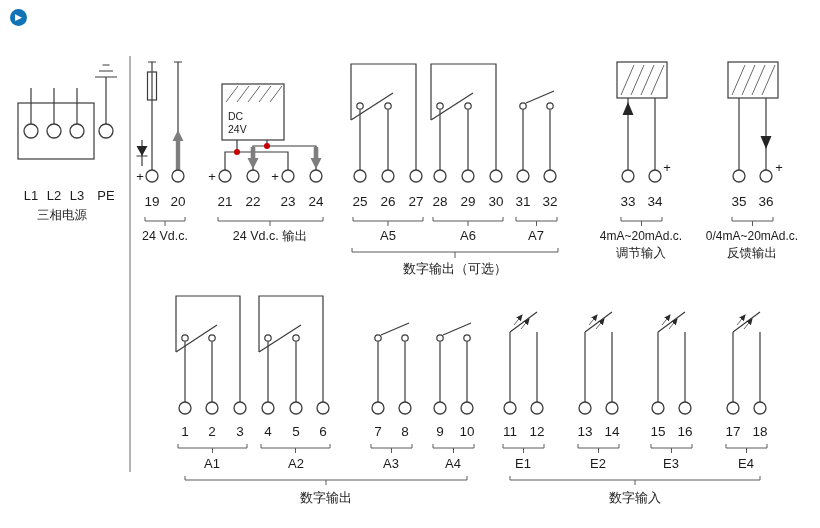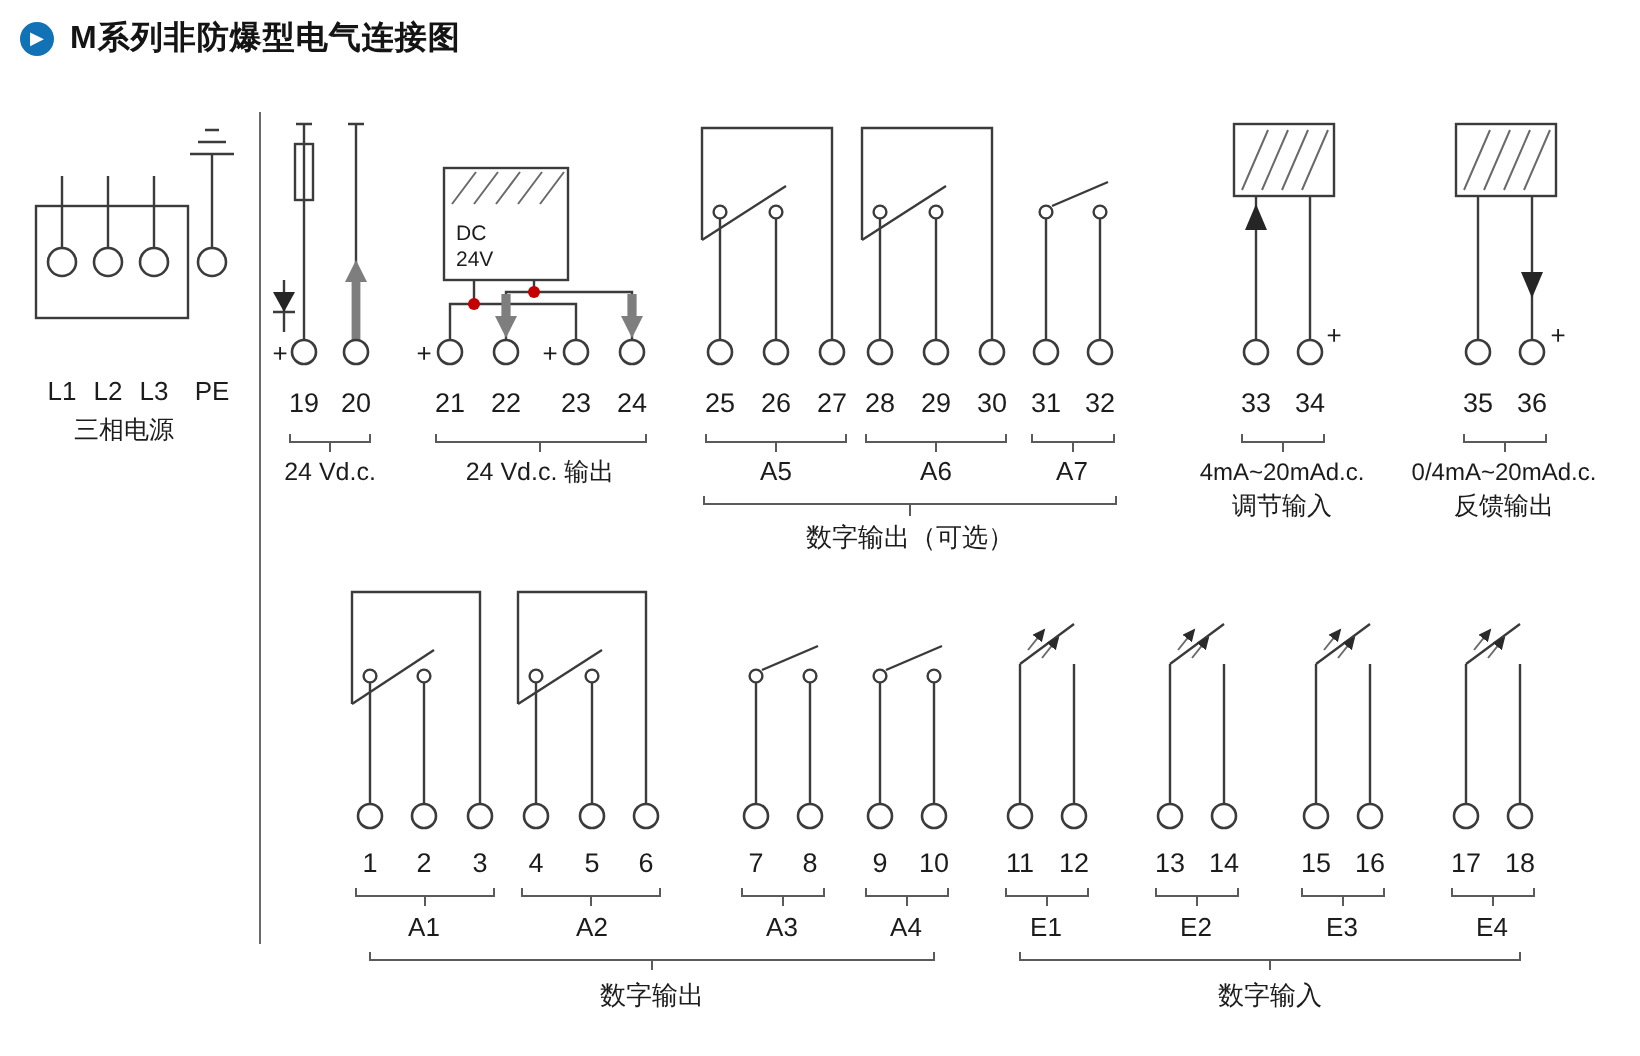--- a/index.html
+++ b/index.html
@@ -31,21 +31,20 @@
   .boxlbl { font-size:10.5px; }
   .plus  { font-size:13px; }
 </style>
 </head>
 <body>
 
 <div class="screen">
 
   <div class="titlebar">
     <span class="title-icon">▶</span>
-    <span class="title-text">M系列非防爆型电气连接图</span>
   </div>
 
   <svg width="820" height="528" viewBox="0 0 820 528">
     <defs>
       <marker id="ah" markerWidth="9" markerHeight="8" refX="5.5" refY="3" orient="auto" markerUnits="userSpaceOnUse">
         <path d="M0,0 L6.5,3 L0,6 Z" fill="#2a2a2a"></path>
       </marker>
     </defs>
 
     <line class="thin" x1="130" y1="56" x2="130" y2="472"></line>

